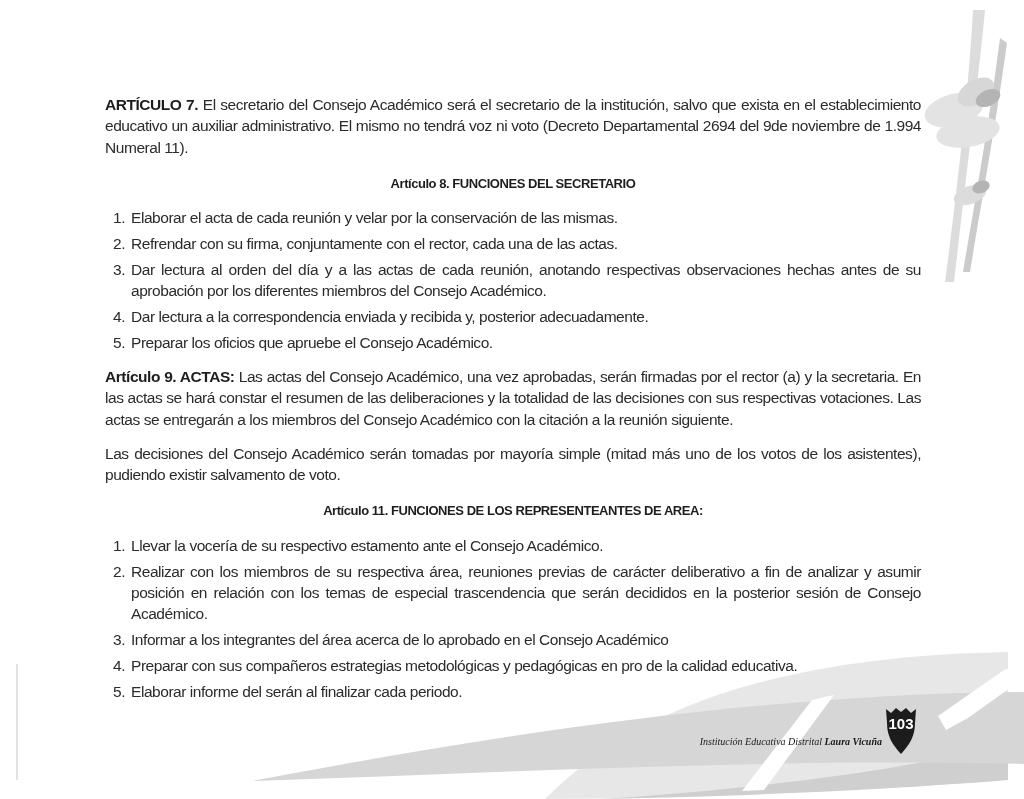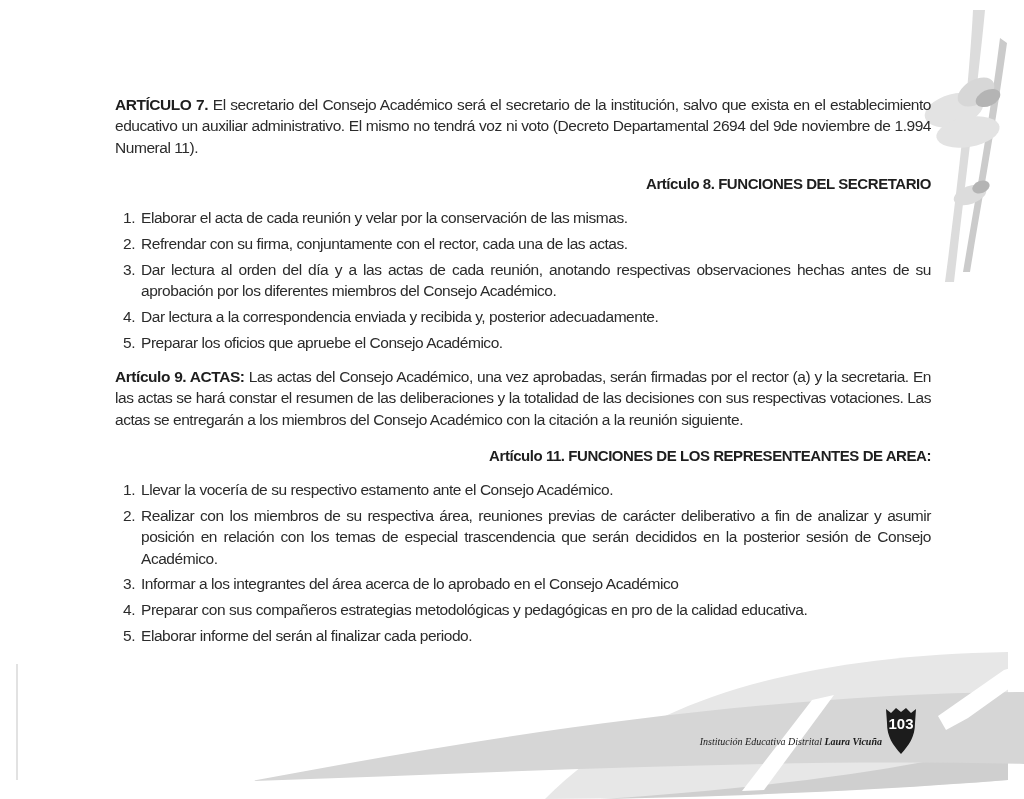--- a/index.html
+++ b/index.html
@@ -16,25 +16,24 @@
     position: absolute;
     left: 105px; top: 94px;
     width: 816px;
     z-index: 2;
     color: #2b2b2b;
     font-size: 15.5px;
     line-height: 21.3px;
     letter-spacing: -0.45px;
     text-align: justify;
     font-stretch: condensed;
-    margin-left: 10px;
   }
   .doc-content p      { margin: 0 0 13px 0; }
-  .doc-content h2     { font-size: 15px; color: #1e1e1e; font-weight: bold;
-                        margin: 15px 0 13px 0; text-align: right; }
+  .doc-content h2     { font-size: 13px; color: #1e1e1e; font-weight: bold;
+                        margin: 15px 0 13px 0; text-align: center; }
   .doc-content b.lead { color: #1e1e1e; }
   .doc-content ol     { margin: 2px 0 13px 0; padding-left: 24px; list-style: decimal; }
   .doc-content li     { margin: 0 0 4.5px 0; padding-left: 2px; }
 
   
   .left-edge-line {
     position: absolute; left: 16px; top: 664px;
     width: 2px; height: 116px;
     background: #e2e2e2; z-index: 1;
   }
@@ -79,20 +78,21 @@
     <p><b class="lead">ARTÍCULO 7. </b>El secretario del Consejo Académico será el secretario de la institución,  salvo que exista en el establecimiento educativo un auxiliar administrativo. El mismo no tendrá voz ni voto (Decreto Departamental 2694 del 9de noviembre de 1.994 Numeral 11).</p>
     <h2>Artículo  8. FUNCIONES DEL SECRETARIO</h2>
     <ol>
       <li>Elaborar el acta de cada reunión y velar por la conservación de las mismas.</li>
       <li>Refrendar con su firma, conjuntamente con el rector, cada una de las actas.</li>
       <li>Dar lectura al orden del día y a las actas de cada reunión, anotando respectivas observaciones hechas antes de su aprobación por los diferentes  miembros del Consejo Académico.</li>
       <li>Dar lectura a la correspondencia enviada y recibida y, posterior  adecuadamente.</li>
       <li>Preparar los oficios que apruebe el Consejo Académico.</li>
     </ol>
     <p><b class="lead">Artículo  9. ACTAS: </b>Las actas del Consejo Académico, una vez aprobadas, serán firmadas por el rector (a) y la secretaria. En las actas se hará constar el resumen de las deliberaciones y la totalidad de las decisiones con sus respectivas votaciones. Las actas se entregarán a los miembros del Consejo Académico con la citación a la reunión siguiente.</p>
+    <p>Las decisiones del Consejo Académico serán tomadas por mayoría simple (mitad más uno de los votos de los asistentes), pudiendo existir salvamento de voto.</p>
     <h2>Artículo 11. FUNCIONES DE LOS REPRESENTEANTES DE AREA:</h2>
     <ol>
       <li>Llevar la vocería de su respectivo estamento ante el Consejo Académico.</li>
       <li>Realizar con los miembros de su respectiva área, reuniones previas de   carácter deliberativo a fin de analizar y asumir posición en relación con los temas de especial trascendencia que serán decididos en la posterior sesión de Consejo Académico.</li>
       <li>Informar a los integrantes del área acerca de lo aprobado en el Consejo Académico</li>
       <li>Preparar con sus  compañeros estrategias metodológicas y pedagógicas en pro de la calidad educativa.</li>
       <li>Elaborar informe del serán al finalizar cada periodo.</li>
     </ol>
   </div>
 

